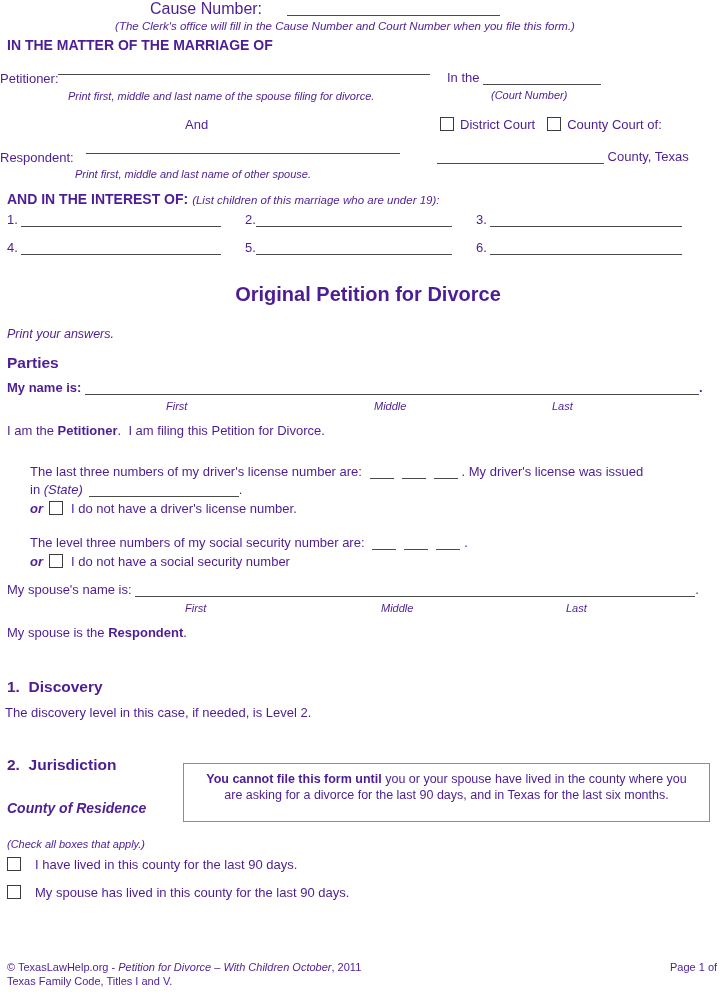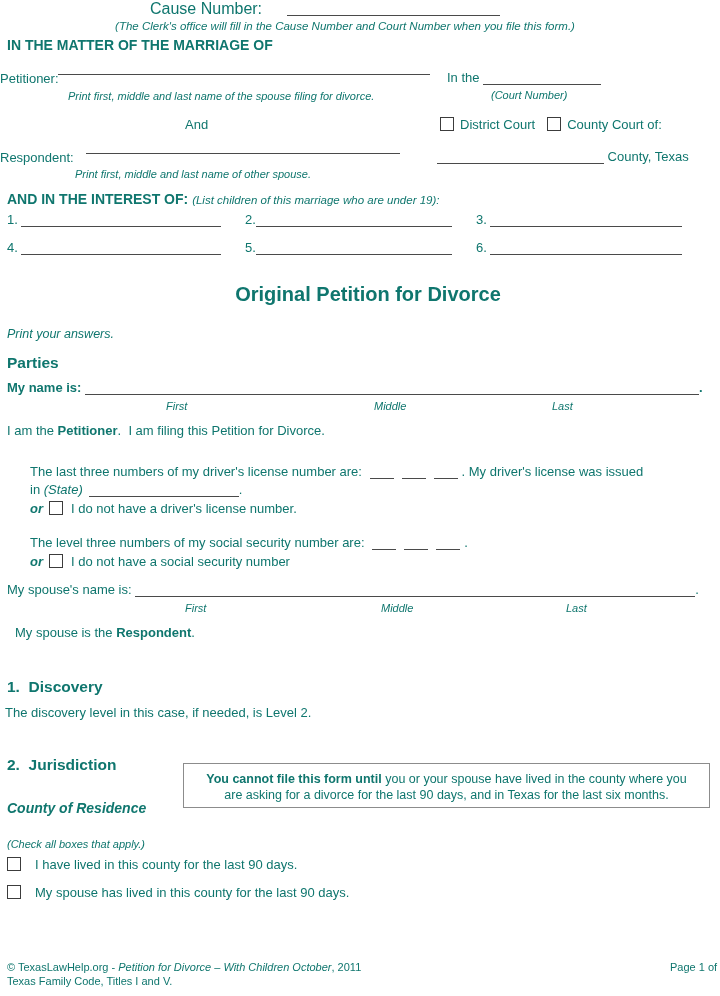--- a/index.html
+++ b/index.html
@@ -1,18 +1,18 @@
 <!DOCTYPE html>
 <html><head>
 <meta charset="utf-8">
 <style>
   html,body { margin:0; padding:0; background:#e8e8e8; }
   .page {
     position:relative; width:720px; height:996px; background:#ffffff;
-    font-family:"Liberation Sans", sans-serif; color:#0f766e; overflow:hidden;
+    font-family:"Liberation Sans", sans-serif; color:#4c1d95; overflow:hidden;
     margin:0 auto;
   }
   .t { position:absolute; white-space:pre; line-height:1.15; }
   .fs11  { font-size:11px; }
   .fs115 { font-size:11.5px; }
   .fs12  { font-size:12.5px; }
   .fs13  { font-size:13px; }
   .fs14  { font-size:14px; }
   .fs155 { font-size:15.5px; }
   .fs16  { font-size:16px; }
@@ -26,21 +26,21 @@
   }
   .blank.abs { position:absolute; }
   .sblank { display:inline-block; width:24px; border-bottom:1px solid #4a4a4a; vertical-align:-3px; margin:0 4px; height:12px; }
   .cb {
     display:inline-block; width:12px; height:12px; border:1.5px solid #3c3c3c;
     background:#fff; vertical-align:-2px;
   }
   .gap6 { margin-right:6px; } .gap8 { margin-right:8px; } .gapl10 { margin-left:12px; }
   .warnbox {
     position:absolute; left:183px; top:763px; width:505px;
-    border:1px solid #8c8c8c; padding:7px 10px 4px 10px;
+    border:1px solid #8c8c8c; padding:7px 10px 18px 10px;
     font-size:12.5px; text-align:center; line-height:16px; background:#fff;
   }
 </style>
 </head>
 <body>
 
 <div class="page">
 
   <span class="t fs16" style="left:150px; top:0px;">Cause Number:</span>
   <span class="blank abs" style="left:287px; top:2px; width:213px; height:13px;"></span>
@@ -91,21 +91,21 @@
   <div class="t fs13" style="left:30px; top:501px;"><b class="italic gap6">or</b><span class="cb gap8"></span><span>I do not have a driver's license number.</span></div>
 
   <div class="t fs13" style="left:30px; top:536px;"><span>The level three numbers of my social security number are: </span><span class="sblank"></span><span class="sblank"></span><span class="sblank"></span><span>.</span></div>
   <div class="t fs13" style="left:30px; top:554px;"><b class="italic gap6">or</b><span class="cb gap8"></span><span>I do not have a social security number</span></div>
 
   <div class="t fs13" style="left:7px; top:583px;"><span>My spouse's name is: </span><span class="blank" style="width:560px; height:13px;"></span><span>.</span></div>
   <span class="t italic fs11" style="left:185px; top:602px;">First</span>
   <span class="t italic fs11" style="left:381px; top:602px;">Middle</span>
   <span class="t italic fs11" style="left:566px; top:602px;">Last</span>
 
-  <div class="t fs13" style="left:7px; top:626px;margin-left:8px;"><span>My spouse is the </span><b>Respondent</b><span>.</span></div>
+  <div class="t fs13" style="left:7px; top:626px;"><span>My spouse is the </span><b>Respondent</b><span>.</span></div>
 
   <span class="t bold fs155" style="left:7px; top:678px;">1.  Discovery</span>
   <span class="t fs13" style="left:5px; top:706px;">The discovery level in this case, if needed, is Level 2.</span>
 
   <span class="t bold fs155" style="left:7px; top:756px;">2.  Jurisdiction</span>
 
   <div class="warnbox"><b>You cannot file this form until</b><span> you or your spouse have lived in the county where you</span><br><span>are asking for a divorce for the last 90 days, and in Texas for the last six months.</span></div>
 
   <span class="t bold italic fs14" style="left:7px; top:800px;">County of Residence</span>
   <span class="t italic fs11" style="left:7px; top:838px;">(Check all boxes that apply.)</span>

